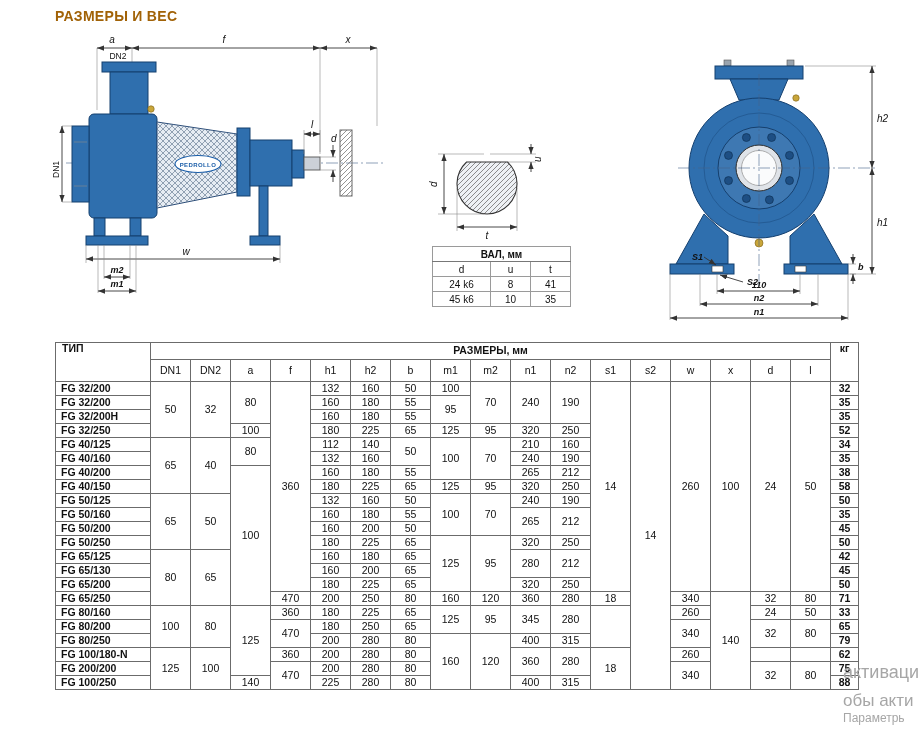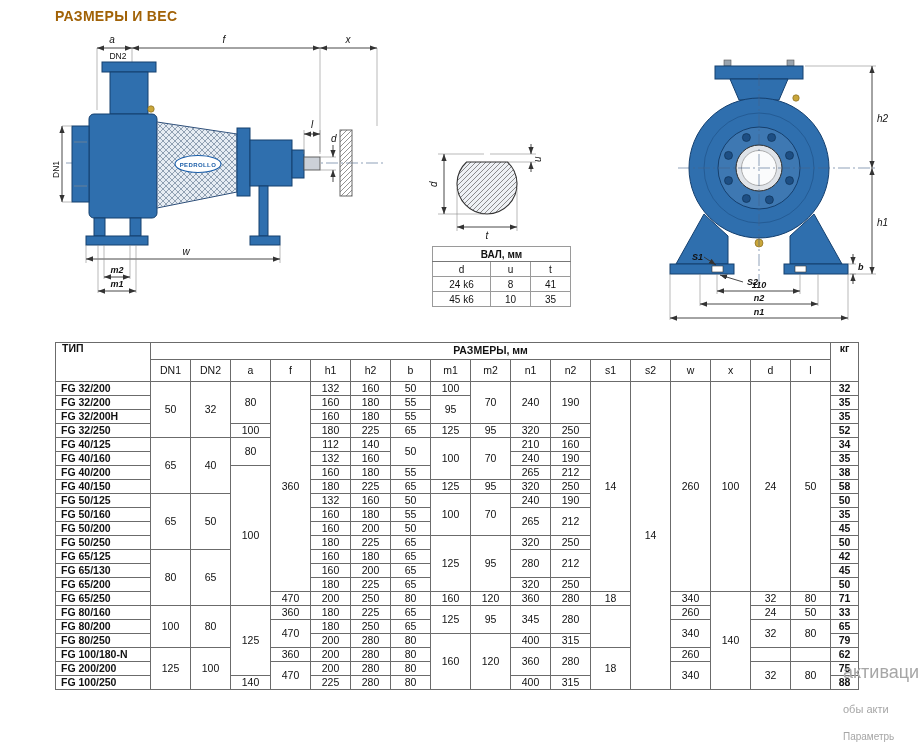--- a/index.html
+++ b/index.html
@@ -28,22 +28,22 @@
   .main-table td{border:1px solid #6b6b6b;text-align:center;height:14px;line-height:1.05;
     padding:0 1px;white-space:nowrap;overflow:hidden}
   .main-table tr.hdr1 td{height:17px;font-weight:bold}
   .main-table tr.hdr2 td{height:22px}
   .main-table td.type-h{text-align:left;padding-left:6px;vertical-align:top;padding-top:0}
   .main-table td.kg-h{vertical-align:top;padding-top:0}
   .main-table td.type{text-align:left;padding-left:5px;font-weight:bold}
   .main-table td.kg{font-weight:bold}
   .watermark{position:absolute;left:843px;top:662px;color:#a6a6a6;z-index:5;pointer-events:none;white-space:nowrap}
   .watermark .w1{font-size:18px}
-  .watermark .w2{font-size:11px;margin-top:20px}
-  .watermark .w3{font-size:10px;margin-top:16px}
+  .watermark .w2{font-size:17px;margin-top:8px}
+  .watermark .w3{font-size:12px;margin-top:0}
 </style>
 </head>
 <body>
 
 <div class="title">РАЗМЕРЫ И ВЕС</div>
 
 <svg class="svg-abs" style="left:52px;top:30px" width="340" height="300" viewBox="0 0 340 300">
   <defs>
     <marker id="ar1" orient="auto-start-reverse" markerWidth="10" markerHeight="8" refX="8" refY="3">
       <path d="M0,0 L8,3 L0,6 Z" fill="#333"></path>

